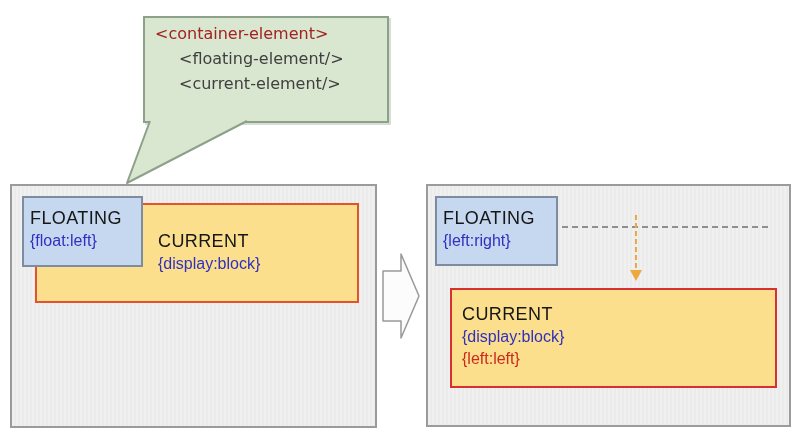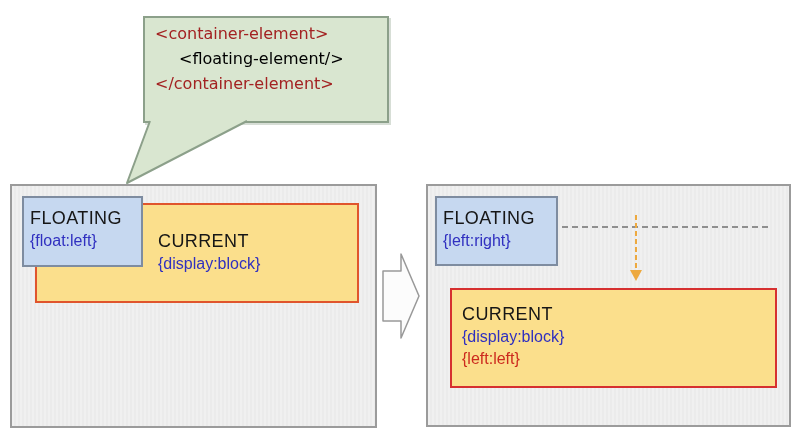--- a/index.html
+++ b/index.html
@@ -12,21 +12,21 @@
     position:absolute;left:143px;top:16px;width:246px;height:107px;
     box-sizing:border-box;background:#d9e6d0;border:2px solid #8ca08a;
     padding:3px 0 0 10px;
     box-shadow:2px 2px 0 rgba(140,160,138,0.35);
   }
   .code-line{
     font-family:"DejaVu Sans",sans-serif;font-size:16px;line-height:25px;
     white-space:pre;
   }
   .tag-red{color:#a32222;}
-  .tag-teal{color:#000000;}
+  .tag-teal{color:#404040;}
   .indent{padding-left:24px;}
   
   .panel{
     position:absolute;box-sizing:border-box;
     background:repeating-linear-gradient(90deg,#f0f0f0 0px,#f0f0f0 2px,#ebebeb 2px,#ebebeb 4px);
     border:2px solid #9b9b9b;
   }
   #panel-before{left:10px;top:184px;width:367px;height:244px;}
   #panel-after{left:426px;top:184px;width:365px;height:243px;}
   
@@ -62,21 +62,21 @@
   }
 </style>
 </head>
 <body>
 
 <div id="stage">
 
   <div class="bubble">
     <div class="code-line tag-red">&lt;container-element&gt;</div>
     <div class="code-line tag-teal indent">&lt;floating-element/&gt;</div>
-    <div class="code-line tag-red">&lt;/container-element&gt;</div>
+    <div class="code-line tag-teal indent">&lt;current-element/&gt;</div>
   </div>
 
   <div class="panel" id="panel-before">
     <div class="current-box" id="current-before">
       <div class="box-title">CURRENT</div>
       <div class="box-css css-blue">{display:block}</div>
     </div>
     <div class="floating-box" id="floating-before">
       <div class="box-title">FLOATING</div>
       <div class="box-css css-blue">{float:left}</div>

